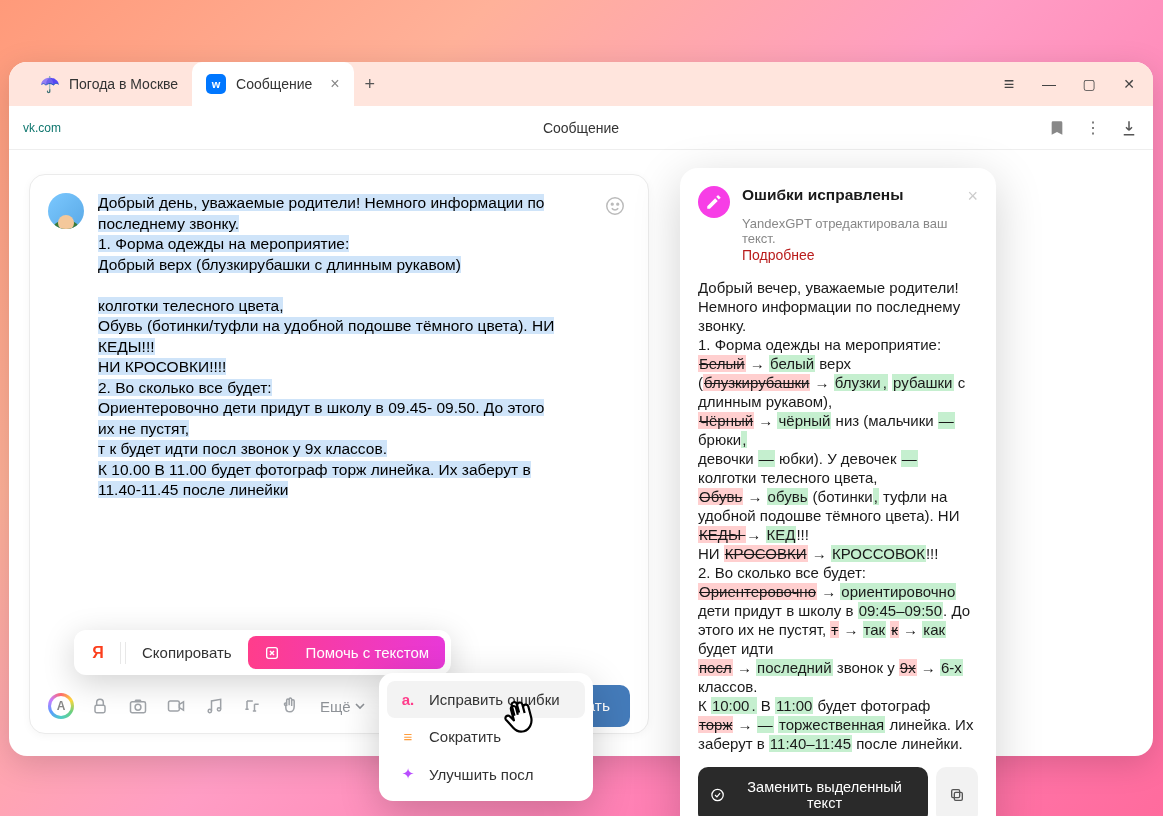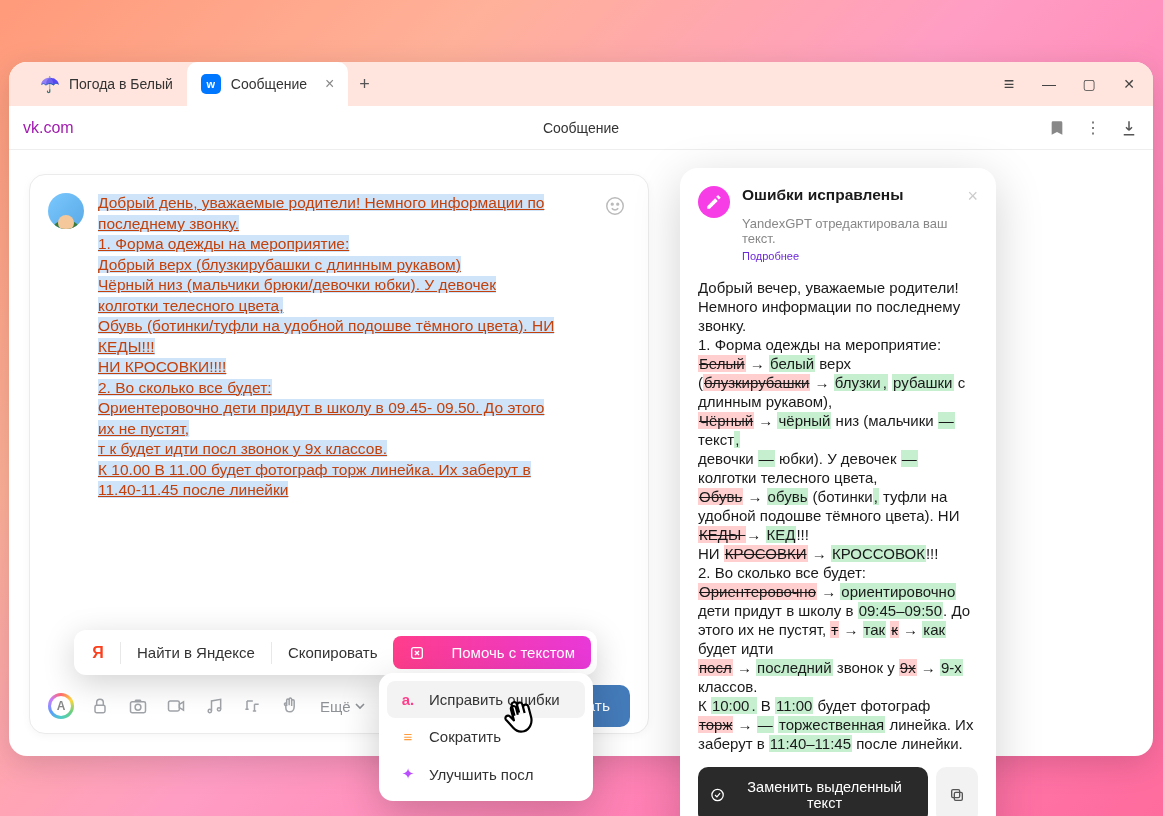--- a/index.html
+++ b/index.html
@@ -10,33 +10,33 @@
 .tab.active { background: #fff; }
 .tab-favicon { width: 18px; height: 18px; border-radius: 4px; display: flex; align-items: center; justify-content: center; }
 .tab-favicon.weather { font-size: 16px; }
 .tab-favicon.vk { background: #0077ff; color: #fff; font-weight: bold; font-size: 11px; width: 20px; height: 20px; border-radius: 5px; }
 .tab-close { color: #888; font-size: 16px; cursor: pointer; margin-left: 8px; }
 .newtab { width: 32px; display: flex; align-items: center; justify-content: center; color: #555; font-size: 18px; cursor: pointer; }
 .winctl { position: absolute; right: 14px; top: 0; height: 44px; display: flex; align-items: center; gap: 20px; }
 .winbtn { width: 20px; height: 20px; display: flex; align-items: center; justify-content: center; color: #444; cursor: pointer; font-size: 14px; }
 .winbtn.burger { font-size: 18px; }
 .addrbar { height: 44px; background: #fff; display: flex; align-items: center; padding: 0 14px; border-bottom: 1px solid #eee; }
-.addr-url { font-size: 16px; color: #a21caf; margin-right: auto; }
+.addr-url { font-size: 12px; color: #0f766e; margin-right: auto; }
 .addr-title { position: absolute; left: 50%; transform: translateX(-50%); font-size: 14px; color: #333; }
 .addr-icons { display: flex; align-items: center; gap: 16px; }
 .addr-icon { width: 20px; height: 20px; display: flex; align-items: center; justify-content: center; color: #666; cursor: pointer; }
 .addr-icon.bookmark { font-size: 16px; color: #888; }
 .content { position: relative; padding: 24px 20px; height: calc(100% - 88px); }
 .compose { background: #fff; border: 1px solid #ebebeb; border-radius: 16px; padding: 18px 18px 0 18px; width: 620px; height: 560px; position: relative; box-shadow: 0 2px 8px rgba(0,0,0,0.04); }
 .compose-inner { display: flex; gap: 14px; height: 100%; }
 .avatar { width: 36px; height: 36px; border-radius: 50%; background: linear-gradient(135deg, #7bc8ff, #5aa9e6); flex-shrink: 0; position: relative; overflow: hidden; }
 .avatar::after { content: ""; position: absolute; bottom: -2px; left: 50%; transform: translateX(-50%); width: 16px; height: 16px; background: #f4c89b; border-radius: 50%; }
 .avatar::before { content: ""; position: absolute; bottom: -12px; left: 50%; transform: translateX(-50%); width: 28px; height: 20px; background: #3a7a3a; border-radius: 10px 10px 0 0; }
 .msgarea { flex: 1; position: relative; }
-.msgtext { font-size: 15.5px; color: #c2410c; line-height: 20.5px; text-decoration: underline; }
+.msgtext { font-size: 15.5px; color: #000000; line-height: 20.5px; }
 .msgtext .hl { background: #cfe4f9; }
 .smile { position: absolute; top: 2px; right: 4px; color: #bbb; cursor: pointer; }
 .smile svg { width: 22px; height: 22px; }
 .selpop { position: absolute; top: 480px; left: 65px; background: #fff; border-radius: 12px; box-shadow: 0 8px 32px rgba(0,0,0,0.18); display: flex; align-items: center; padding: 6px; gap: 4px; z-index: 20; }
 .sel-yicon { width: 24px; height: 24px; border-radius: 50%; background: #fff; display: flex; align-items: center; justify-content: center; margin: 0 6px; }
 .sel-yicon span { color: #fc3f1d; font-weight: bold; font-size: 16px; }
 .sel-div { width: 1px; height: 22px; background: #e8e8e8; }
 .sel-btn { padding: 8px 12px; font-size: 15px; color: #333; cursor: pointer; border-radius: 8px; }
 .sel-btn.primary { background: linear-gradient(90deg, #ff3d8b, #e838d8); color: #fff; display: flex; align-items: center; gap: 26px; padding: 8px 16px; }
 .dropdown { position: absolute; top: 523px; left: 370px; background: #fff; border-radius: 14px; box-shadow: 0 12px 40px rgba(0,0,0,0.2); padding: 8px; width: 214px; z-index: 25; }
@@ -51,39 +51,39 @@
 .tool-more { display: flex; align-items: center; gap: 4px; color: #909499; font-size: 15px; cursor: pointer; margin-left: 4px; }
 .tool-gear { margin-left: auto; color: #909499; cursor: pointer; }
 .publish { background: #447bba; color: #fff; border: none; border-radius: 10px; padding: 12px 20px; font-size: 15.5px; cursor: pointer; }
 .sidepanel { position: absolute; top: 168px; left: 680px; width: 316px; background: #fff; border-radius: 18px; box-shadow: 0 12px 48px rgba(0,0,0,0.18); padding: 18px 18px 16px 18px; z-index: 15; }
 .sp-header { display: flex; gap: 12px; margin-bottom: 14px; }
 .sp-icon { width: 32px; height: 32px; border-radius: 50%; background: #f73ee6; display: flex; align-items: center; justify-content: center; flex-shrink: 0; }
 .sp-icon svg { width: 18px; height: 18px; fill: #fff; }
 .sp-titles { flex: 1; }
 .sp-title { font-weight: 600; font-size: 15.5px; color: #1a1a1a; }
 .sp-sub { font-size: 13px; color: #888; margin-top: 12px; }
-.sp-link { font-size: 11px; color: #6d28d9; cursor: pointer; }
+.sp-link { font-size: 14px; color: #b91c1c; cursor: pointer; }
 .sp-close { color: #ccc; cursor: pointer; font-size: 18px; }
 .sp-body { font-size: 15px; line-height: 19px; color: #1a1a1a; margin-bottom: 14px; }
 .del { background: #ffcfcf; text-decoration: line-through; padding: 0 1px; }
 .ins { background: #c5efcf; padding: 0 1px; }
 .arr { color: #1a1a1a; }
 .sp-actions { display: flex; gap: 8px; }
 .sp-replace { flex: 1; background: #2a2a2a; color: #fff; border: none; border-radius: 10px; padding: 12px; font-size: 14.5px; cursor: pointer; display: flex; align-items: center; justify-content: center; gap: 8px; }
 .sp-copy { width: 42px; background: #f2f2f2; border: none; border-radius: 10px; cursor: pointer; display: flex; align-items: center; justify-content: center; }
 svg { display: block; }
 </style>
 </head>
 <body>
 
 <div class="browser">
   <div class="tabbar">
     <div class="tab">
       <span class="tab-favicon weather">☂️</span>
-      <span>Погода в Белый</span>
+      <span>Погода в Москве</span>
     </div>
     <div class="tab active">
       <span class="tab-favicon vk">w</span>
       <span>Сообщение</span>
       <span class="tab-close">×</span>
     </div>
     <div class="newtab">+</div>
     <div class="winctl">
       <span class="winbtn burger">≡</span>
       <span class="winbtn">—</span>
@@ -111,21 +111,21 @@
   <div class="content">
     <div class="compose">
       <div class="compose-inner">
         <div class="avatar"></div>
         <div class="msgarea">
           <div class="msgtext">
             <span class="hl">Добрый день, уважаемые родители! Немного информации по</span><br>
             <span class="hl">последнему звонку.</span><br>
             <span class="hl">1. Форма одежды на мероприятие:</span><br>
             <span class="hl">Добрый верх (блузкирубашки с длинным рукавом)</span><br>
-            <span class="hl">Чёрный низ (мальчики брюки/девочки юбки). У девочек</span><br>
+            <br>
             <span class="hl">колготки телесного цвета,</span><br>
             <span class="hl">Обувь (ботинки/туфли на удобной подошве тёмного цвета). НИ</span><br>
             <span class="hl">КЕДЫ!!!</span><br>
             <span class="hl">НИ КРОСОВКИ!!!!</span><br>
             <span class="hl">2. Во сколько все будет:</span><br>
             <span class="hl">Ориентеровочно дети придут в школу в 09.45- 09.50. До этого</span><br>
             <span class="hl">их не пустят,</span><br>
             <span class="hl">т к будет идти посл звонок у 9х классов.</span><br>
             <span class="hl">К 10.00 В 11.00 будет фотограф торж линейка. Их заберут в</span><br>
             <span class="hl">11.40-11.45 после линейки</span>
@@ -192,21 +192,20 @@
           </span>
         <button class="publish">Опубликовать</button>
       </div>
     </div>
 
     <div class="selpop">
       <span class="sel-yicon">
           <span>Я</span>
         </span>
       <span class="sel-div"></span>
-      <span class="sel-btn">Найти в Яндексе</span>
       <span class="sel-div"></span>
       <span class="sel-btn">Скопировать</span>
       <span class="sel-btn primary">
         <svg width="16" height="16" viewBox="0 0 24 24" fill="none" stroke="#fff" stroke-width="2">
             <rect x="4" y="4" width="16" height="16" rx="3"></rect>
             <path d="M9 9l6 6M15 9l-6 6" stroke-width="2.2"></path>
           </svg>
         <span>Помочь с текстом</span>
       </span>
     </div>
@@ -247,27 +246,27 @@
       <span class="sp-link">Подробнее</span>
     </div>
     <span class="sp-close">×</span>
   </div>
   <div class="sp-body">
     <span>Добрый вечер, уважаемые родители!</span><br>
     <span>Немного информации по последнему звонку.</span><br>
     <span>1. Форма одежды на мероприятие:</span><br>
     <span class="del">Белый</span> <span class="arr">→</span> <span class="ins">белый</span><span> верх</span><br>
     (<span class="del">блузкирубашки</span> <span class="arr">→</span> <span class="ins">блузки</span><span class="ins">,</span> <span class="ins">рубашки</span> с длинным рукавом),<br>
-    <span class="del">Чёрный</span> <span class="arr">→</span> <span class="ins">чёрный</span><span> низ (мальчики </span><span class="ins">—</span><span> текст</span><span class="ins">,</span><br>
+    <span class="del">Чёрный</span> <span class="arr">→</span> <span class="ins">чёрный</span><span> низ (мальчики </span><span class="ins">—</span><span> брюки</span><span class="ins">,</span><br>
     <span>девочки </span><span class="ins">—</span> <span>юбки</span><span>). У девочек </span><span class="ins">—</span> <span>колготки телесного цвета,</span><br>
     <span class="del">Обувь</span> <span class="arr">→</span> <span class="ins">обувь</span><span> (ботинки</span><span class="ins">,</span> <span>туфли на удобной подошве тёмного цвета). НИ </span><span class="del">КЕДЫ </span> <span class="arr">→</span> <span class="ins">КЕД</span><span>!!!</span><br>
     <span>НИ </span><span class="del">КРОСОВКИ</span> <span class="arr">→</span> <span class="ins">КРОССОВОК</span><span>!!!</span><br>
     <span>2. Во сколько все будет:</span><br>
     <span class="del">Ориентеровочно</span> <span class="arr">→</span> <span class="ins">ориентировочно</span><span> дети придут в школу в </span><span class="ins">09:45–09:50</span><span>. До этого их не пустят, </span><span class="del">т</span> <span class="arr">→</span> <span class="ins">так</span> <span class="del">к</span> <span class="arr">→</span> <span class="ins">как</span><span> будет идти</span><br>
-    <span class="del">посл</span> <span class="arr">→</span> <span class="ins">последний</span><span> звонок у </span><span class="del">9х</span> <span class="arr">→</span> <span class="ins">9-х</span><span> классов.</span><br>
+    <span class="del">посл</span> <span class="arr">→</span> <span class="ins">последний</span><span> звонок у </span><span class="del">9х</span> <span class="arr">→</span> <span class="ins">6-х</span><span> классов.</span><br>
     <span>К </span><span class="ins">10:00</span><span class="ins">.</span><span> В </span><span class="ins">11:00</span><span> будет фотограф</span><br>
     <span class="del">торж</span> <span class="arr">→</span> <span class="ins">—</span> <span class="ins">торжественная</span><span> линейка. Их заберут в </span><span class="ins">11:40–11:45</span><span> после линейки.</span>
   </div>
   <div class="sp-actions">
     <button class="sp-replace">
       <svg width="16" height="16" viewBox="0 0 24 24" fill="none" stroke="#fff" stroke-width="2">
           <circle cx="12" cy="12" r="9"></circle>
           <path d="M8 12l3 3 5-6"></path>
         </svg>
       <span>Заменить выделенный текст</span>

